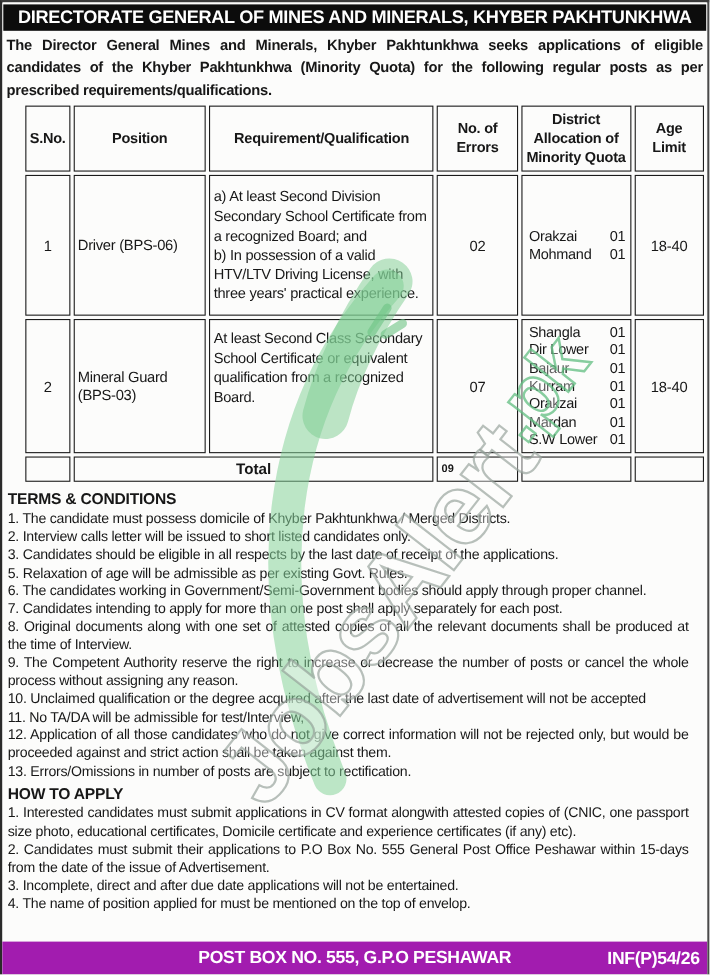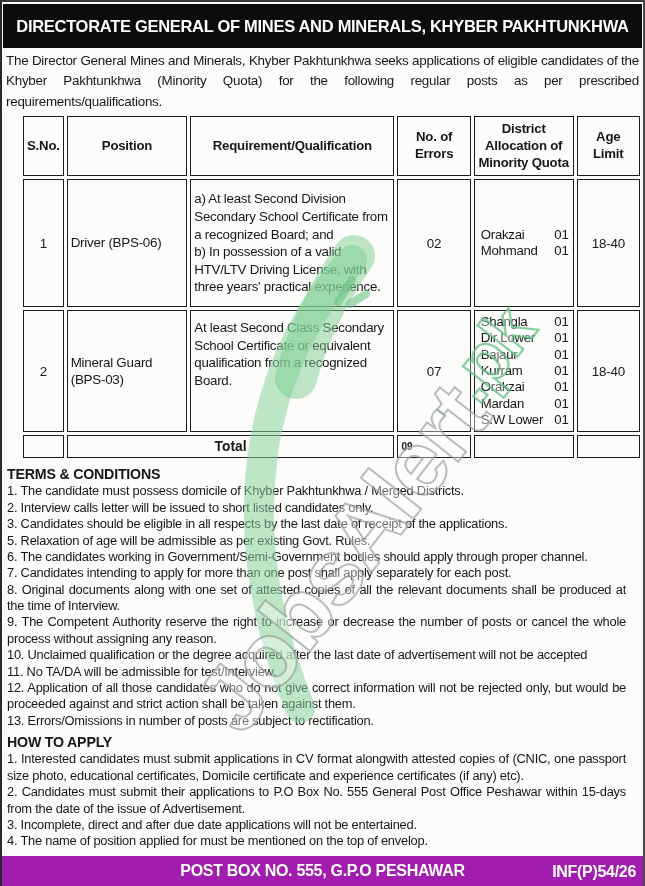--- a/index.html
+++ b/index.html
@@ -13,30 +13,31 @@
     overflow:hidden;
     box-sizing:border-box;
     border-left:2px solid #2a2a2a;
     border-right:2px solid #4a4a4a;
     border-top:2px solid #3a3a3a;
   }
   .title-bar{
     margin:2px 1px 0 1px;
     background:#0c0c0c;
     color:#fff;
-    height:44px;
+    height:24px;
     display:flex;align-items:center;justify-content:center;
     font-weight:bold;font-size:16.5px;letter-spacing:-0.3px;
     white-space:nowrap;
   }
   .intro{
     margin:3px 4px 0 4px;
     font-size:13.4px;line-height:1.52;
     letter-spacing:-0.25px;
     text-align:justify;
+    font-weight:bold;
   }
   table.posts-table{
     margin:1px 0 0 18px;
     border-collapse:separate;
     border-spacing:3px;
     table-layout:fixed;
   }
   table.posts-table td, table.posts-table th{
     border:1.6px solid #1b1b1b;
     padding:1px 3px;

